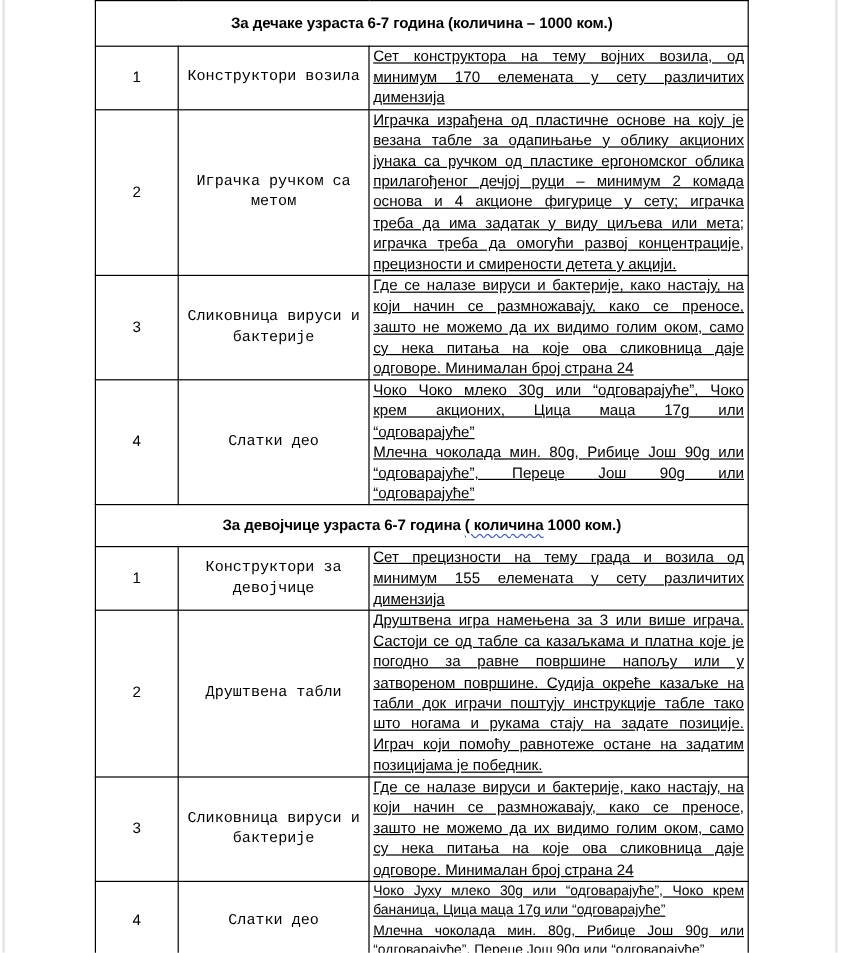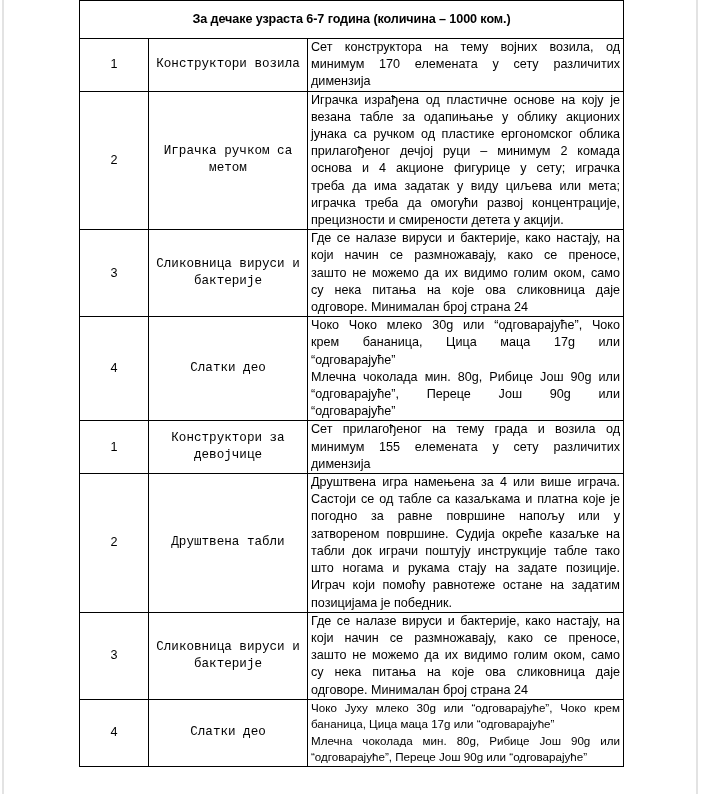--- a/index.html
+++ b/index.html
@@ -15,21 +15,21 @@
   table.spec td { border: 1px solid #000; padding: 0 3px; vertical-align: middle; }
   col.c-num { width: 69px; }
   col.c-name { width: 159px; }
   col.c-desc { width: 316px; }
   td.section-header {
     font-weight: bold; text-align: center; vertical-align: bottom;
     padding-bottom: 1px; letter-spacing: -0.1px;
   }
   td.num { text-align: center; }
   td.name { text-align: center; font-family: Liberation Mono, monospace; }
-  td.desc { text-align: justify; vertical-align: top; padding-left: 4px; padding-right: 4px; }
+  td.desc { text-align: justify; vertical-align: top; padding-left: 4px; padding-right: 4px; text-decoration: underline; }
   td.desc.small { font-size: 11.6px; line-height: 16.5px; }
   .line { display: block; text-align: justify; text-align-last: left; }
   .line.j { text-align-last: justify; }
   .squiggle { text-decoration: underline wavy #3a5ccc; text-decoration-thickness: 1px; text-underline-offset: 2px; }
 </style>
 </head>
 <body>
 
 <div class="page-edge-left"></div>
 <div class="page-edge-right"></div>
@@ -81,44 +81,47 @@
         <span class="line j">су нека питања на које ова сликовница даје</span>
         <span class="line">одговоре. Минималан број страна 24</span>
       </td>
     </tr>
 
     <tr style="height:103px">
       <td class="num">4</td>
       <td class="name">Слатки део</td>
       <td class="desc">
         <span class="line j">Чоко Чоко млеко 30g или “одговарајуће”, Чоко</span>
-        <span class="line j">крем бананица, Цица маца 17g или</span>
+        <span class="line j">крем акционих, Цица маца 17g или</span>
         <span class="line">“одговарајуће”</span>
         <span class="line j">Млечна чоколада мин. 80g, Рибице Још 90g или</span>
         <span class="line j">“одговарајуће”, Переце Још 90g или</span>
         <span class="line">“одговарајуће”</span>
       </td>
     </tr>
 
+    <tr style="height:35px">
+      <td colspan="3" class="section-header"><span>За девојчице узраста 6-7 година </span><span class="squiggle">( количина</span><span> 1000 ком.)</span></td>
+    </tr>
 
     <tr style="height:51px">
       <td class="num">1</td>
       <td class="name">Конструктори за девојчице</td>
       <td class="desc">
-        <span class="line j">Сет прилагођеног на тему града и возила од</span>
+        <span class="line j">Сет прецизности на тему града и возила од</span>
         <span class="line j">минимум 155 елемената у сету различитих</span>
         <span class="line">димензија</span>
       </td>
     </tr>
 
     <tr style="height:138px">
       <td class="num">2</td>
       <td class="name">Друштвена табли</td>
       <td class="desc">
-        <span class="line j">Друштвена игра намењена за 4 или више играча.</span>
+        <span class="line j">Друштвена игра намењена за 3 или више играча.</span>
         <span class="line j">Састоји се од табле са казаљкама и платна које је</span>
         <span class="line j">погодно за равне површине напољу или у</span>
         <span class="line j">затвореном површине. Судија окреће казаљке на</span>
         <span class="line j">табли док играчи поштују инструкције табле тако</span>
         <span class="line j">што ногама и рукама стају на задате позиције.</span>
         <span class="line j">Играч који помоћу равнотеже остане на задатим</span>
         <span class="line">позицијама је победник.</span>
       </td>
     </tr>
 

